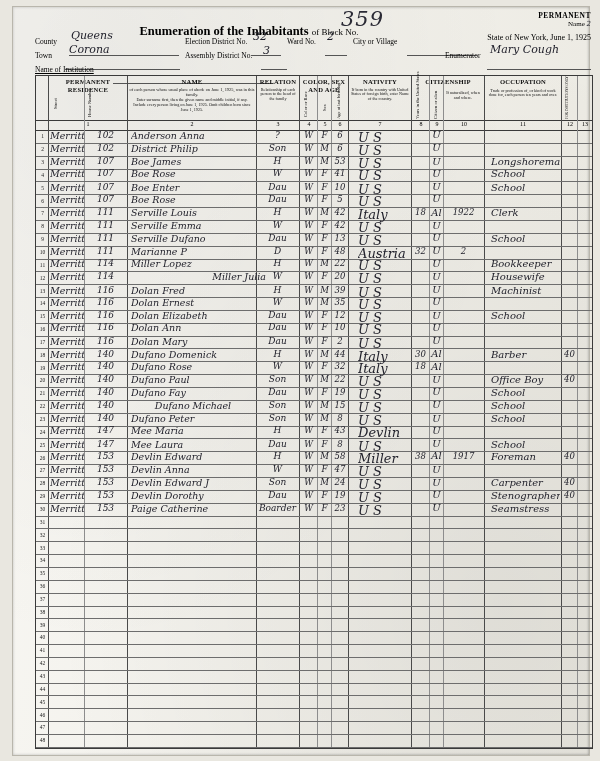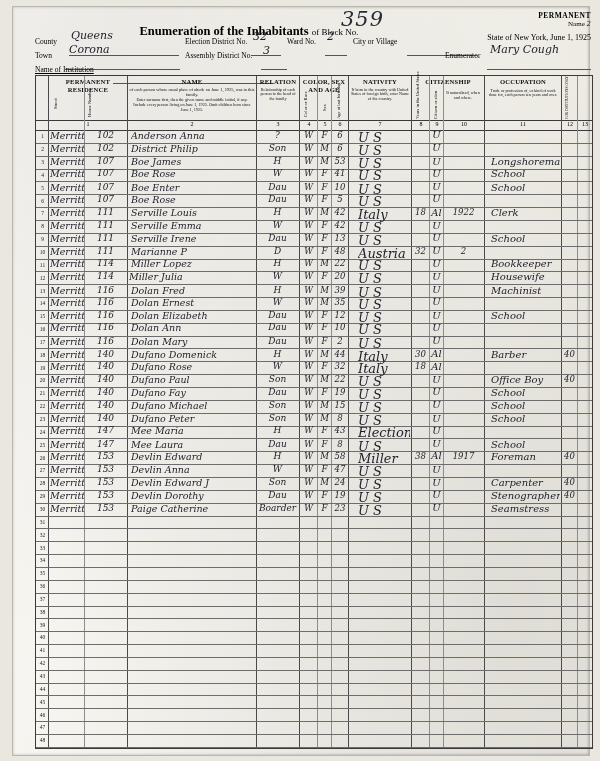--- a/index.html
+++ b/index.html
@@ -382,21 +382,21 @@
             <div class="cell c-s" style="left:376px;top:0.4px;width:17px;"></div>
             <div class="cell c-s tick" style="left:394px;top:-0.2px;width:13px;">U</div>
             <div class="cell c-s" style="left:408px;top:0.4px;width:39px;"></div>
             <div class="cell c-occ" style="left:455px;top:0.4px;width:69px;"></div>
             <div class="cell c-s" style="left:526px;top:0.4px;width:15px;"></div>
           </div>
           <div style="position:absolute;left:0;right:0;top:156.8px;height:12.85px;">
             <div class="rowno" style="top:3.4px;">9</div>
             <div class="cell c-res" style="left:14px;top:-0.2px;width:34px;">Merritt St</div>
             <div class="cell c-num" style="left:49px;top:-0.2px;width:41px;">111</div>
-            <div class="cell c-name" style="left:95px;top:-0.2px;width:124px;">Serville Irene</div>
+            <div class="cell c-name" style="left:95px;top:-0.2px;width:124px;">Serville Dufano</div>
             <div class="cell c-rel" style="left:221px;top:-0.2px;width:41px;">Dau</div>
             <div class="cell c-s" style="left:264px;top:-0.2px;width:17px;">W</div>
             <div class="cell c-s" style="left:282px;top:-0.2px;width:13px;">F</div>
             <div class="cell c-s" style="left:296px;top:-0.2px;width:16px;">13</div>
             <div class="cell c-nat" style="left:322px;top:-0.2px;width:52px;">U S</div>
             <div class="cell c-s" style="left:376px;top:-0.2px;width:17px;"></div>
             <div class="cell c-s tick" style="left:394px;top:-0.8px;width:13px;">U</div>
             <div class="cell c-s" style="left:408px;top:-0.2px;width:39px;"></div>
             <div class="cell c-occ" style="left:455px;top:-0.2px;width:69px;">School</div>
             <div class="cell c-s" style="left:526px;top:-0.2px;width:15px;"></div>
@@ -430,21 +430,21 @@
             <div class="cell c-s" style="left:376px;top:-0.4px;width:17px;"></div>
             <div class="cell c-s tick" style="left:394px;top:-1.0px;width:13px;">U</div>
             <div class="cell c-s" style="left:408px;top:-0.4px;width:39px;"></div>
             <div class="cell c-occ" style="left:455px;top:-0.4px;width:69px;">Bookkeeper</div>
             <div class="cell c-s" style="left:526px;top:-0.4px;width:15px;"></div>
           </div>
           <div style="position:absolute;left:0;right:0;top:195.3px;height:12.85px;">
             <div class="rowno" style="top:3.4px;">12</div>
             <div class="cell c-res" style="left:14px;top:0.0px;width:34px;">Merritt St</div>
             <div class="cell c-num" style="left:49px;top:0.0px;width:41px;">114</div>
-            <div class="cell c-name" style="left:93px;top:0.0px;width:124px;">Miller Julia</div>
+            <div class="cell c-name" style="left:106px;top:0.0px;width:124px;text-align:right;">Miller Julia</div>
             <div class="cell c-rel" style="left:221px;top:0.0px;width:41px;">W</div>
             <div class="cell c-s" style="left:264px;top:0.0px;width:17px;">W</div>
             <div class="cell c-s" style="left:282px;top:0.0px;width:13px;">F</div>
             <div class="cell c-s" style="left:296px;top:0.0px;width:16px;">20</div>
             <div class="cell c-nat" style="left:322px;top:0.0px;width:52px;">U S</div>
             <div class="cell c-s" style="left:376px;top:0.0px;width:17px;"></div>
             <div class="cell c-s tick" style="left:394px;top:-0.6px;width:13px;">U</div>
             <div class="cell c-s" style="left:408px;top:0.0px;width:39px;"></div>
             <div class="cell c-occ" style="left:455px;top:0.0px;width:69px;">Housewife</div>
             <div class="cell c-s" style="left:526px;top:0.0px;width:15px;"></div>
@@ -590,21 +590,21 @@
             <div class="cell c-s" style="left:376px;top:-0.4px;width:17px;"></div>
             <div class="cell c-s tick" style="left:394px;top:-1.0px;width:13px;">U</div>
             <div class="cell c-s" style="left:408px;top:-0.4px;width:39px;"></div>
             <div class="cell c-occ" style="left:455px;top:-0.4px;width:69px;">School</div>
             <div class="cell c-s" style="left:526px;top:-0.4px;width:15px;"></div>
           </div>
           <div style="position:absolute;left:0;right:0;top:323.8px;height:12.85px;">
             <div class="rowno" style="top:3.4px;">22</div>
             <div class="cell c-res" style="left:14px;top:0.0px;width:34px;">Merritt St</div>
             <div class="cell c-num" style="left:49px;top:0.0px;width:41px;">140</div>
-            <div class="cell c-name" style="left:95px;top:0.0px;width:124px;">Dufano Michael</div>
+            <div class="cell c-name" style="left:95px;top:0.0px;width:124px;text-align:center;">Dufano Michael</div>
             <div class="cell c-rel" style="left:221px;top:0.0px;width:41px;">Son</div>
             <div class="cell c-s" style="left:264px;top:0.0px;width:17px;">W</div>
             <div class="cell c-s" style="left:282px;top:0.0px;width:13px;">M</div>
             <div class="cell c-s" style="left:296px;top:0.0px;width:16px;">15</div>
             <div class="cell c-nat" style="left:322px;top:0.0px;width:52px;">U S</div>
             <div class="cell c-s" style="left:376px;top:0.0px;width:17px;"></div>
             <div class="cell c-s tick" style="left:394px;top:-0.6px;width:13px;">U</div>
             <div class="cell c-s" style="left:408px;top:0.0px;width:39px;"></div>
             <div class="cell c-occ" style="left:455px;top:0.0px;width:69px;">School</div>
             <div class="cell c-s" style="left:526px;top:0.0px;width:15px;"></div>
@@ -627,21 +627,21 @@
           </div>
           <div style="position:absolute;left:0;right:0;top:349.6px;height:12.85px;">
             <div class="rowno" style="top:3.4px;">24</div>
             <div class="cell c-res" style="left:14px;top:-0.2px;width:34px;">Merritt St</div>
             <div class="cell c-num" style="left:49px;top:-0.2px;width:41px;">147</div>
             <div class="cell c-name" style="left:95px;top:-0.2px;width:124px;">Mee Maria</div>
             <div class="cell c-rel" style="left:221px;top:-0.2px;width:41px;">H</div>
             <div class="cell c-s" style="left:264px;top:-0.2px;width:17px;">W</div>
             <div class="cell c-s" style="left:282px;top:-0.2px;width:13px;">F</div>
             <div class="cell c-s" style="left:296px;top:-0.2px;width:16px;">43</div>
-            <div class="cell c-nat" style="left:322px;top:-0.2px;width:52px;">Election</div>
+            <div class="cell c-nat" style="left:322px;top:-0.2px;width:52px;">Devlin</div>
             <div class="cell c-s" style="left:376px;top:-0.2px;width:17px;"></div>
             <div class="cell c-s tick" style="left:394px;top:-0.8px;width:13px;">U</div>
             <div class="cell c-s" style="left:408px;top:-0.2px;width:39px;"></div>
             <div class="cell c-occ" style="left:455px;top:-0.2px;width:69px;"></div>
             <div class="cell c-s" style="left:526px;top:-0.2px;width:15px;"></div>
           </div>
           <div style="position:absolute;left:0;right:0;top:362.4px;height:12.85px;">
             <div class="rowno" style="top:3.4px;">25</div>
             <div class="cell c-res" style="left:14px;top:0.2px;width:34px;">Merritt St</div>
             <div class="cell c-num" style="left:49px;top:0.2px;width:41px;">147</div>

